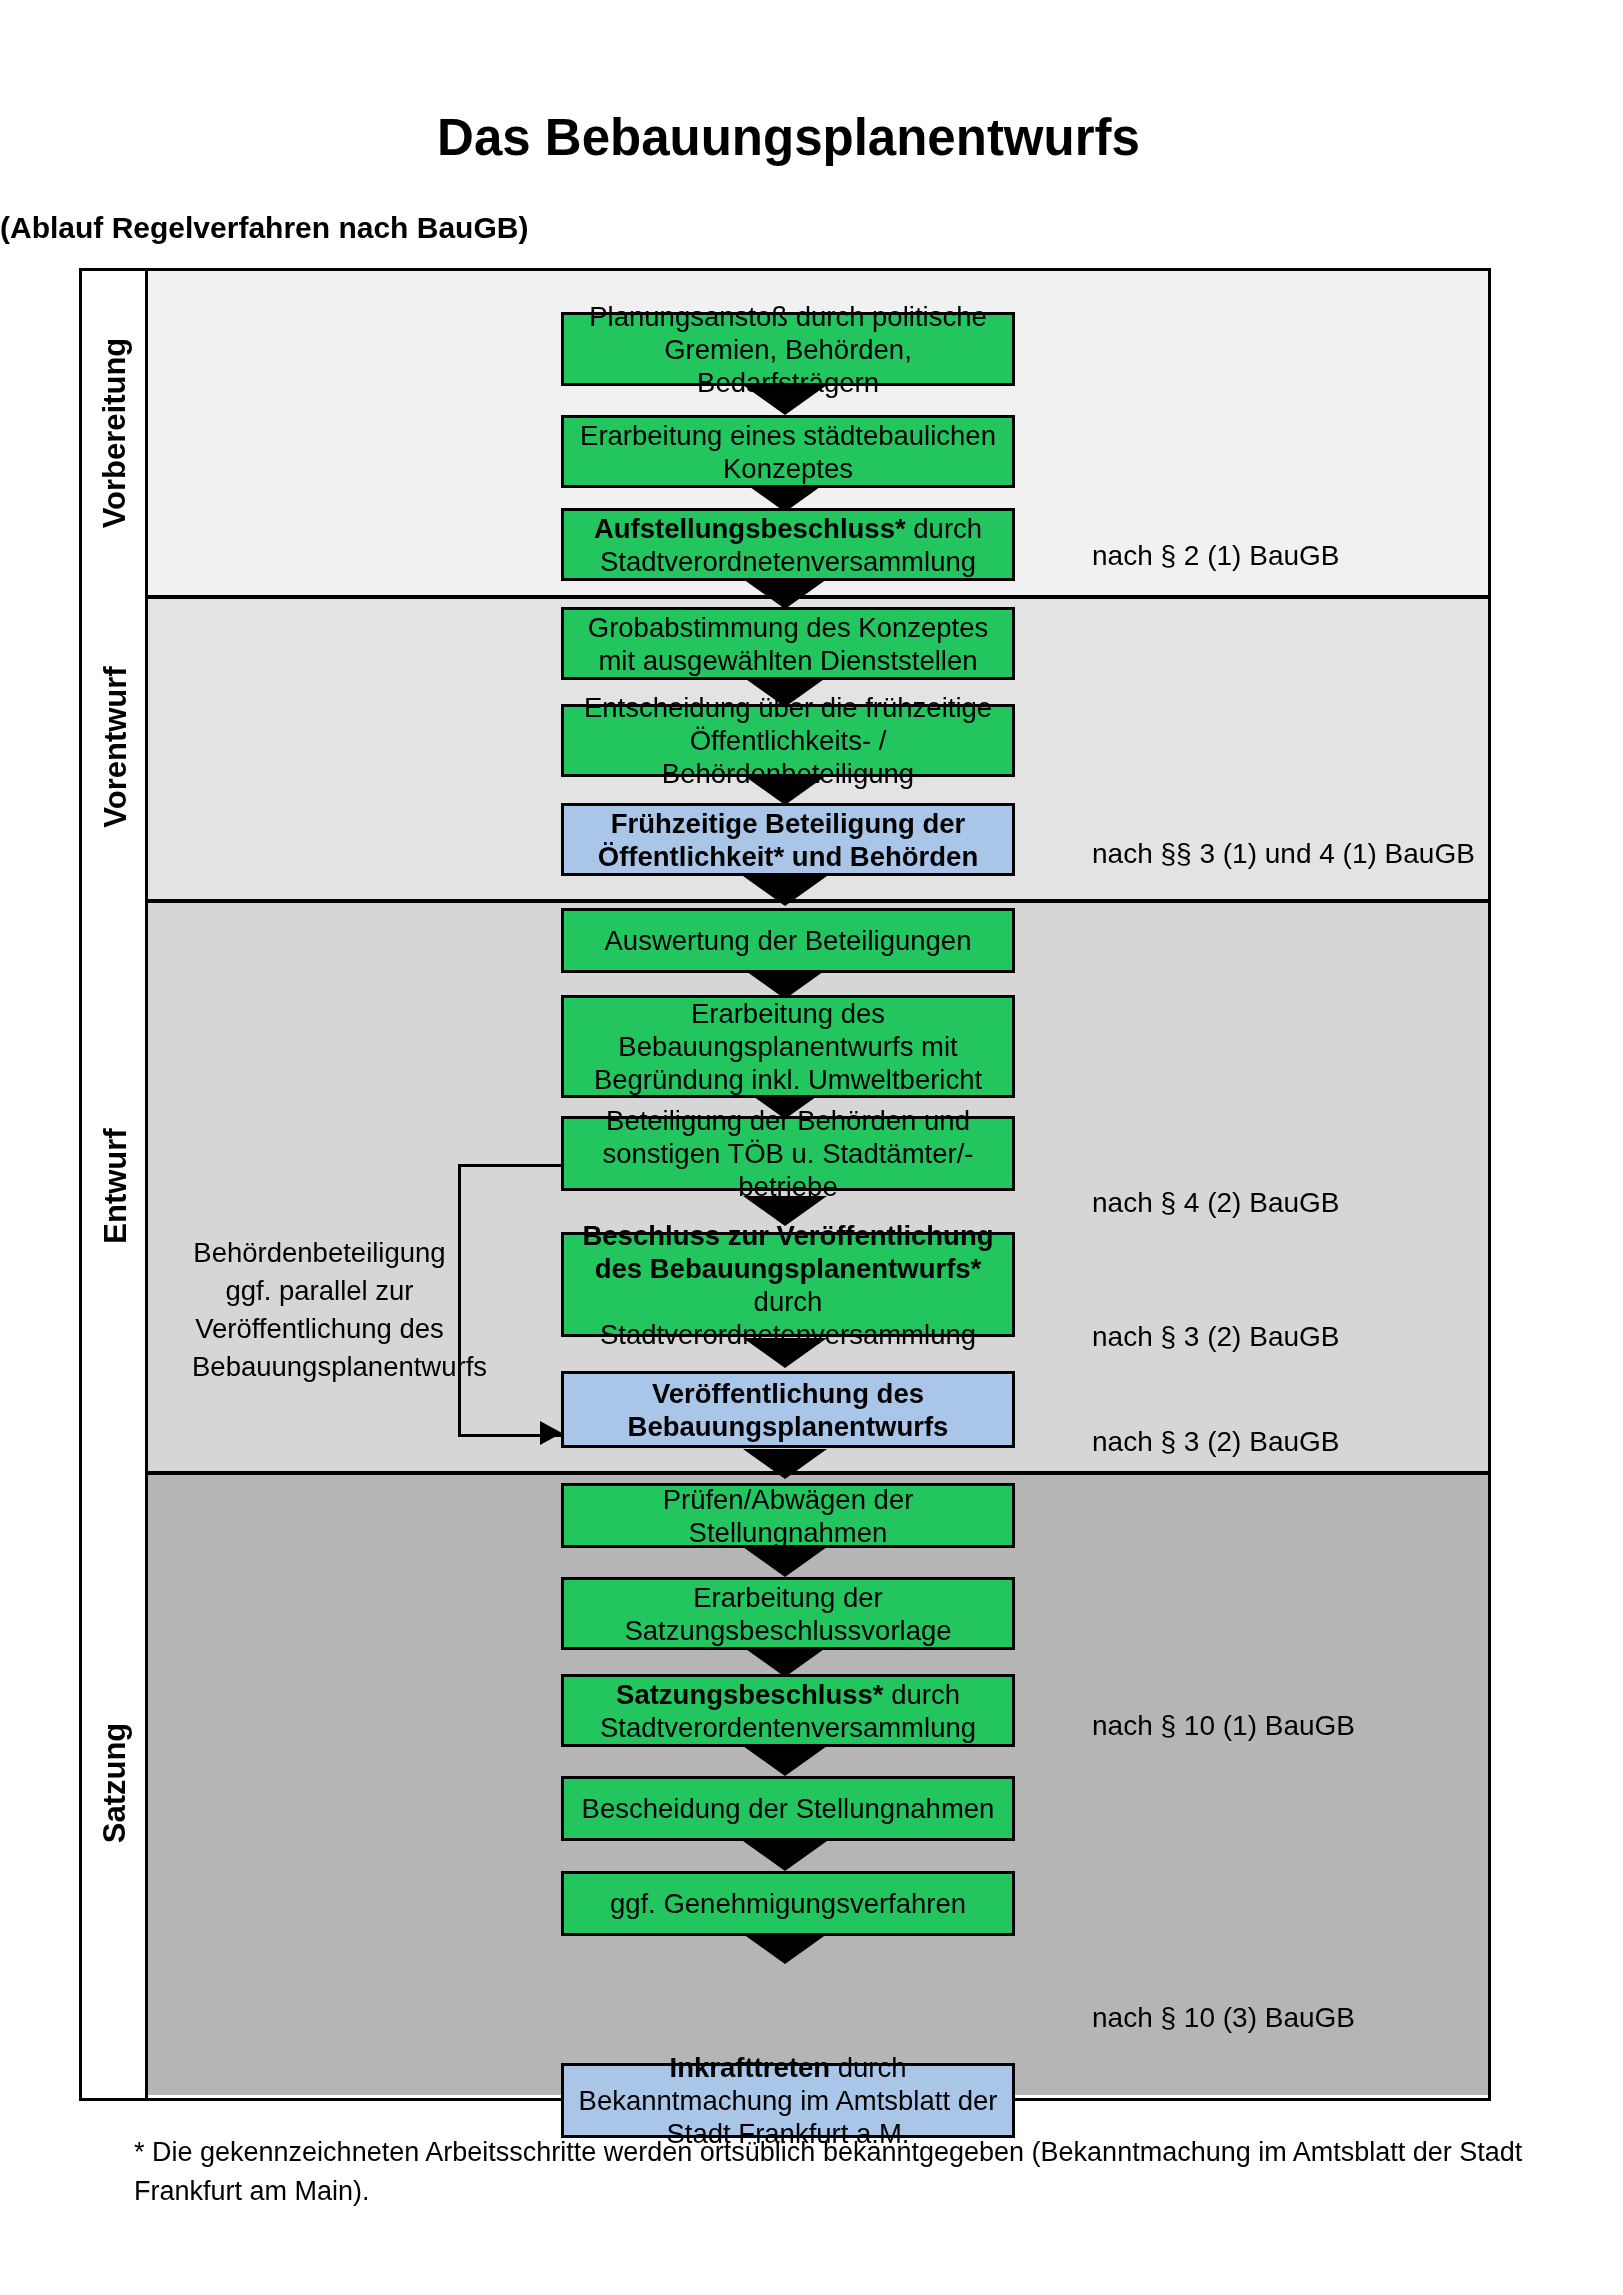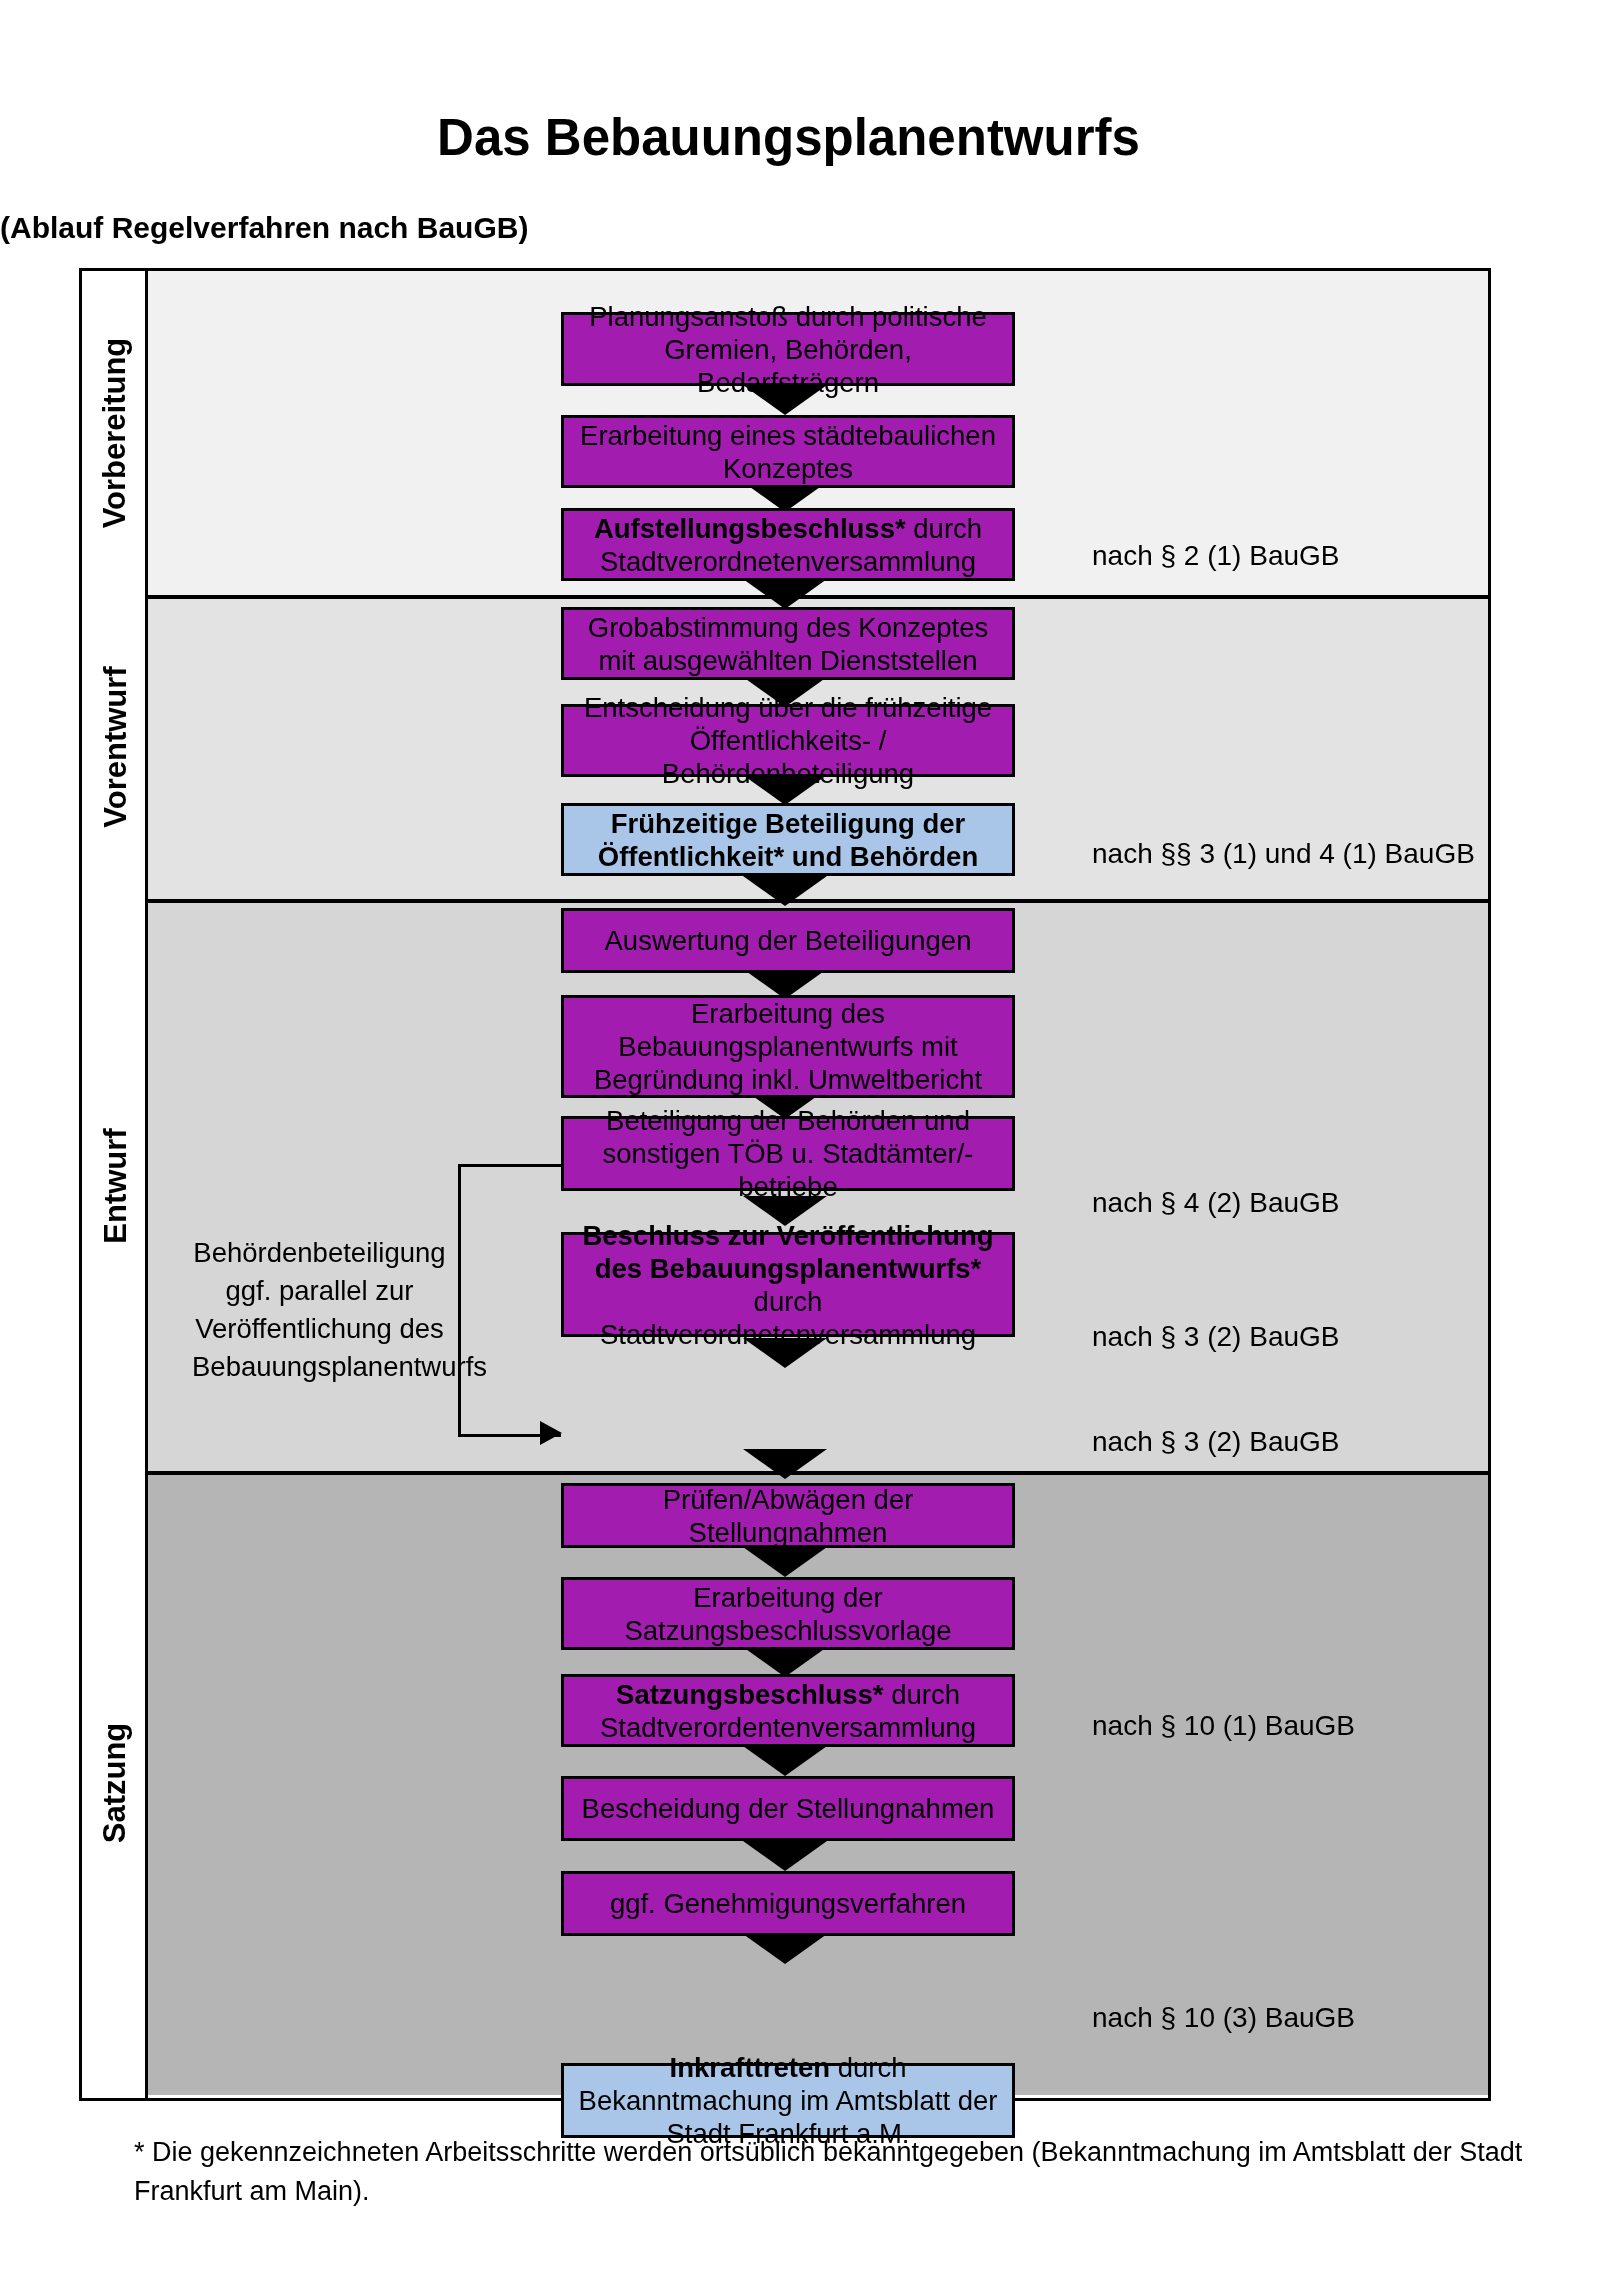--- a/index.html
+++ b/index.html
@@ -33,21 +33,21 @@
   .phase-label{
     position:absolute;left:0;width:67px;display:flex;align-items:center;
     justify-content:center;
   }
   .pl1{top:0;height:324px}.pl2{top:324px;height:304px}
   .pl3{top:628px;height:573px}.pl4{top:1200px;height:624px}
   .phase-label span{
     transform:rotate(-90deg);white-space:nowrap;font-weight:bold;font-size:31px;
   }
   .box{
-    position:absolute;left:479px;width:454px;border:3.3px solid #000;background:#a21caf;
+    position:absolute;left:479px;width:454px;border:3.3px solid #000;background:#22c55e;
     box-sizing:border-box;display:flex;align-items:center;justify-content:center;
     text-align:center;font-size:27.5px;line-height:33px;padding:0 11.8px;
   }
   .box .bd{font-weight:bold;}
   .box.hl{background:#a9c6e8;}
   .b1{top:41px;height:74px}
   .b2{top:144px;height:73px}
   .b3{top:237px;height:73px}
   .b4{top:336px;height:73px}
   .b5{top:433px;height:73px}
@@ -177,20 +177,23 @@
     </div>
   <div class="box b8">
       <div><span class="bd"></span><span>Erarbeitung des Bebauungsplanentwurfs mit Begründung inkl. Umweltbericht</span></div>
     </div>
   <div class="box b9">
       <div><span class="bd"></span><span>Beteiligung der Behörden und sonstigen TÖB u. Stadtämter/-betriebe</span></div>
     </div>
   <div class="box b10">
       <div><span class="bd">Beschluss zur Veröffentlichung des Bebauungsplanentwurfs*</span><span> durch Stadtverordnetenversammlung</span></div>
     </div>
+  <div class="box b11 hl">
+      <div><span class="bd">Veröffentlichung des Bebauungsplanentwurfs</span><span></span></div>
+    </div>
   <div class="box b12">
       <div><span class="bd"></span><span>Prüfen/Abwägen der Stellungnahmen</span></div>
     </div>
   <div class="box b13">
       <div><span class="bd"></span><span>Erarbeitung der Satzungsbeschlussvorlage</span></div>
     </div>
   <div class="box b14">
       <div><span class="bd">Satzungsbeschluss*</span><span> durch Stadtverordentenversammlung</span></div>
     </div>
   <div class="box b15">

